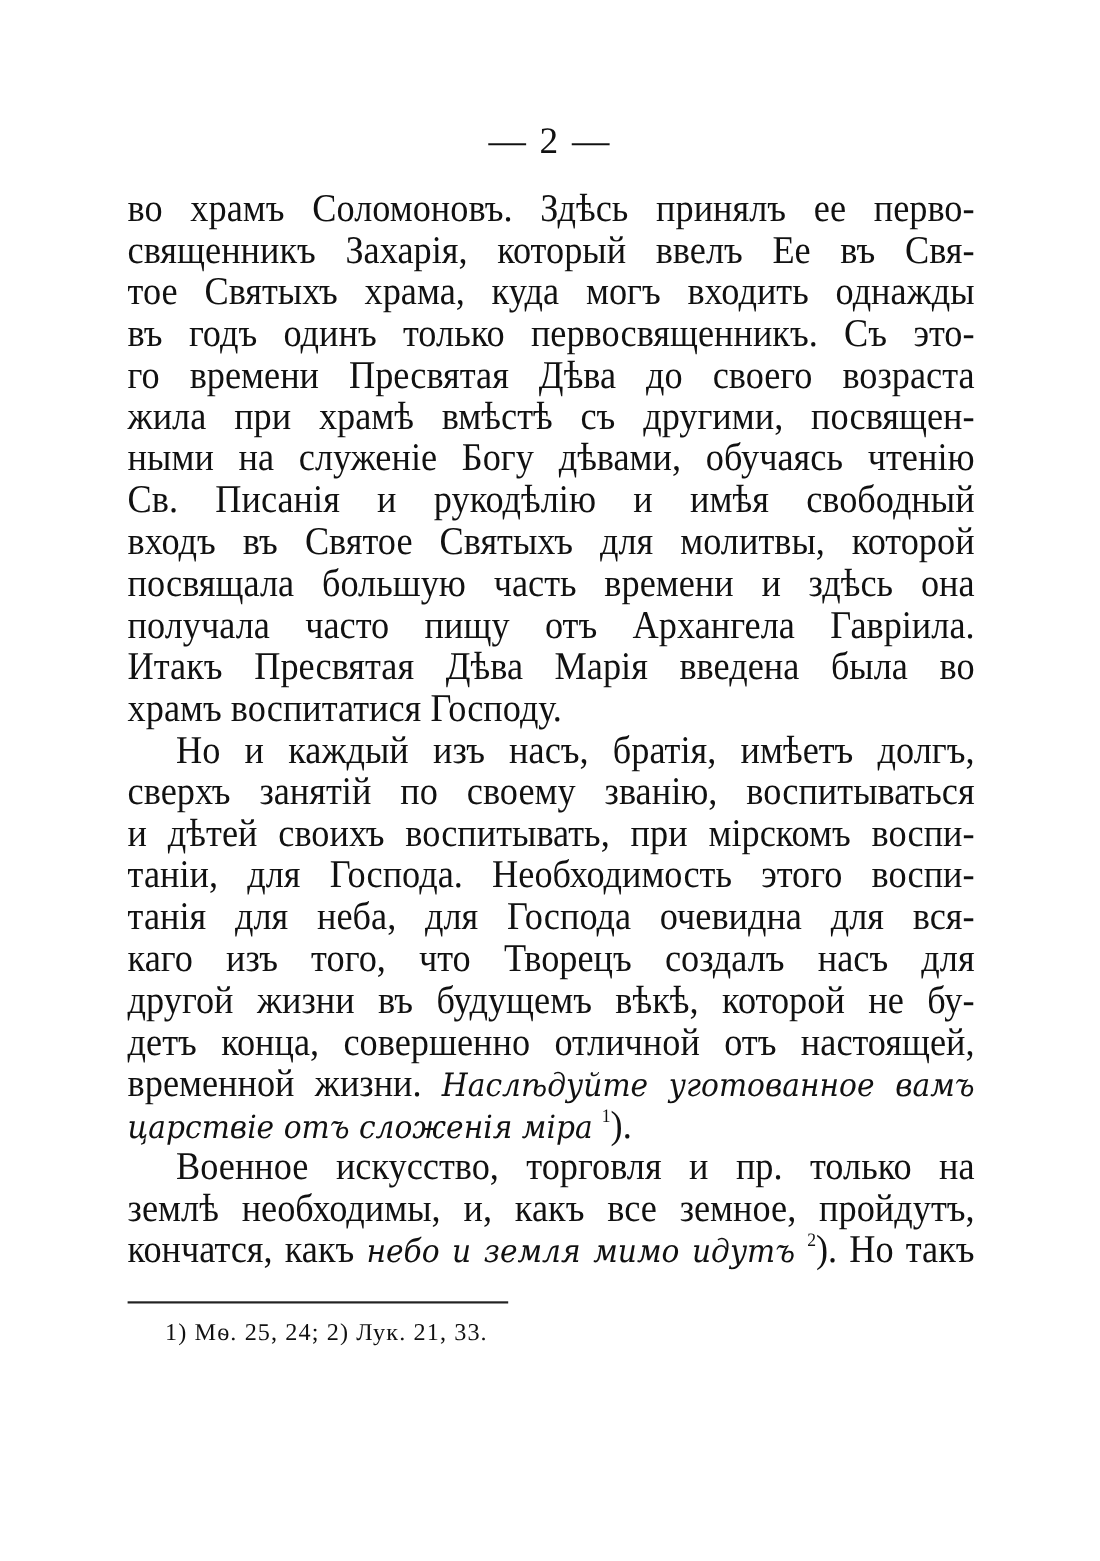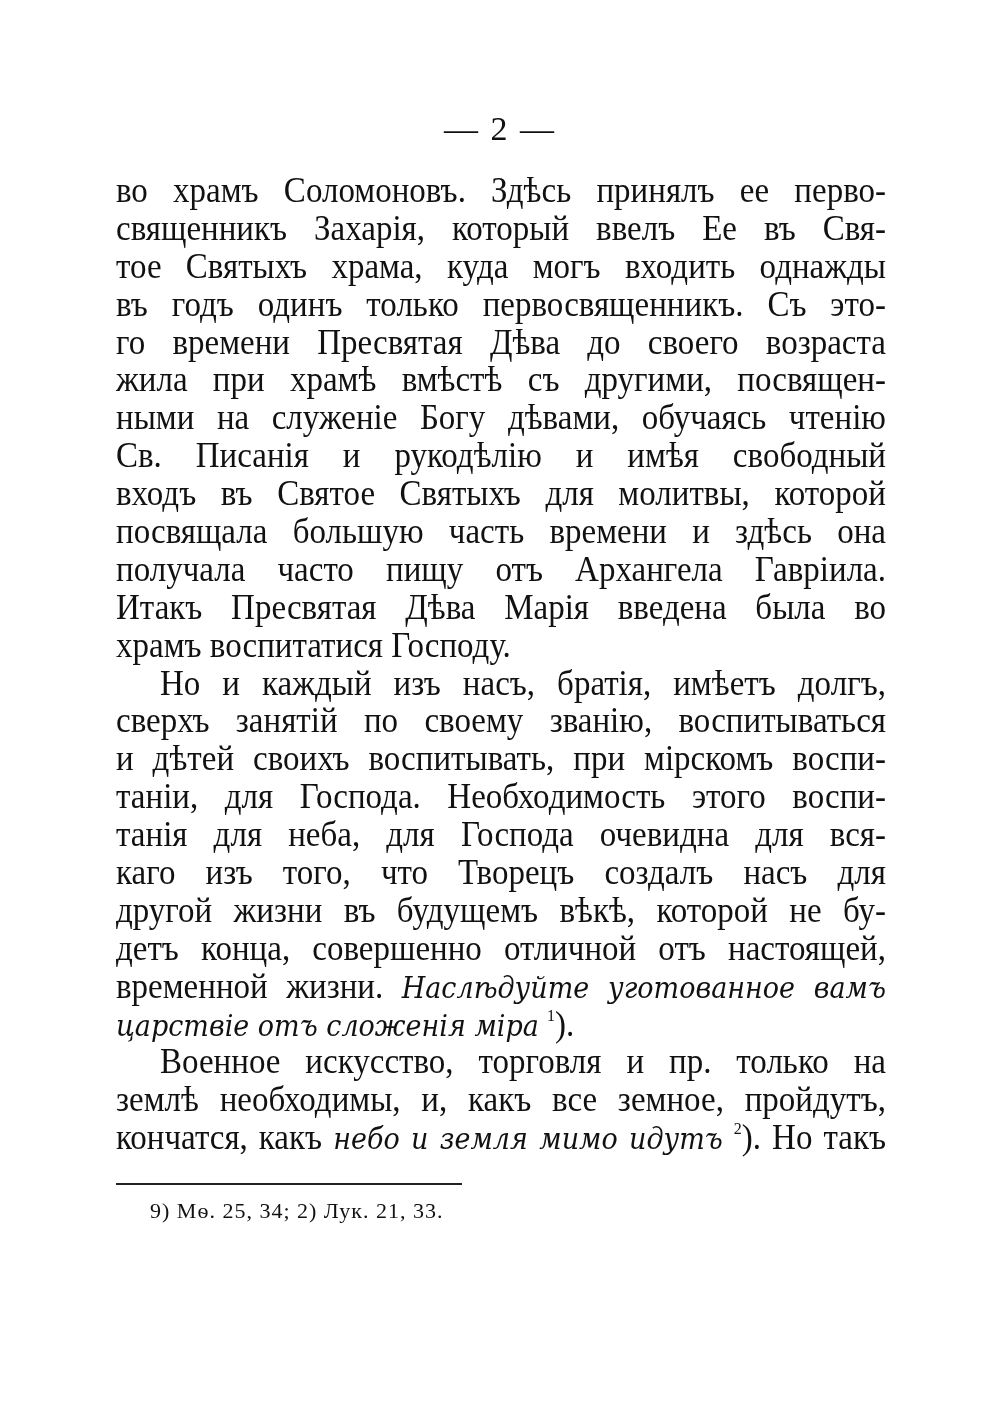--- a/index.html
+++ b/index.html
@@ -46,13 +46,13 @@
   <span class="line">другой жизни въ будущемъ вѣкѣ, которой не бу-</span>
   <span class="line">детъ конца, совершенно отличной отъ настоящей,</span>
   <span class="line"><span>временной жизни.</span> <span class="ital">Наслѣдуйте уготованное вамъ</span></span>
   <span class="line last"><span class="ital">царствіе отъ сложенія міра</span> <sup>1</sup><span>).</span></span>
   <span class="line indent">Военное искусство, торговля и пр. только на</span>
   <span class="line">землѣ необходимы, и, какъ все земное, пройдутъ,</span>
   <span class="line"><span>кончатся, какъ</span> <span class="ital">небо и земля мимо идутъ</span> <sup>2</sup><span>). Но такъ</span></span>
 </div>
 
 <div class="rule"></div>
-<div class="footnote">9) Мѳ. 25, 34; 2) Лук. 21, 33.</div>
+<div class="footnote">1) Мѳ. 25, 24; 2) Лук. 21, 33.</div>
 
 </body></html>

